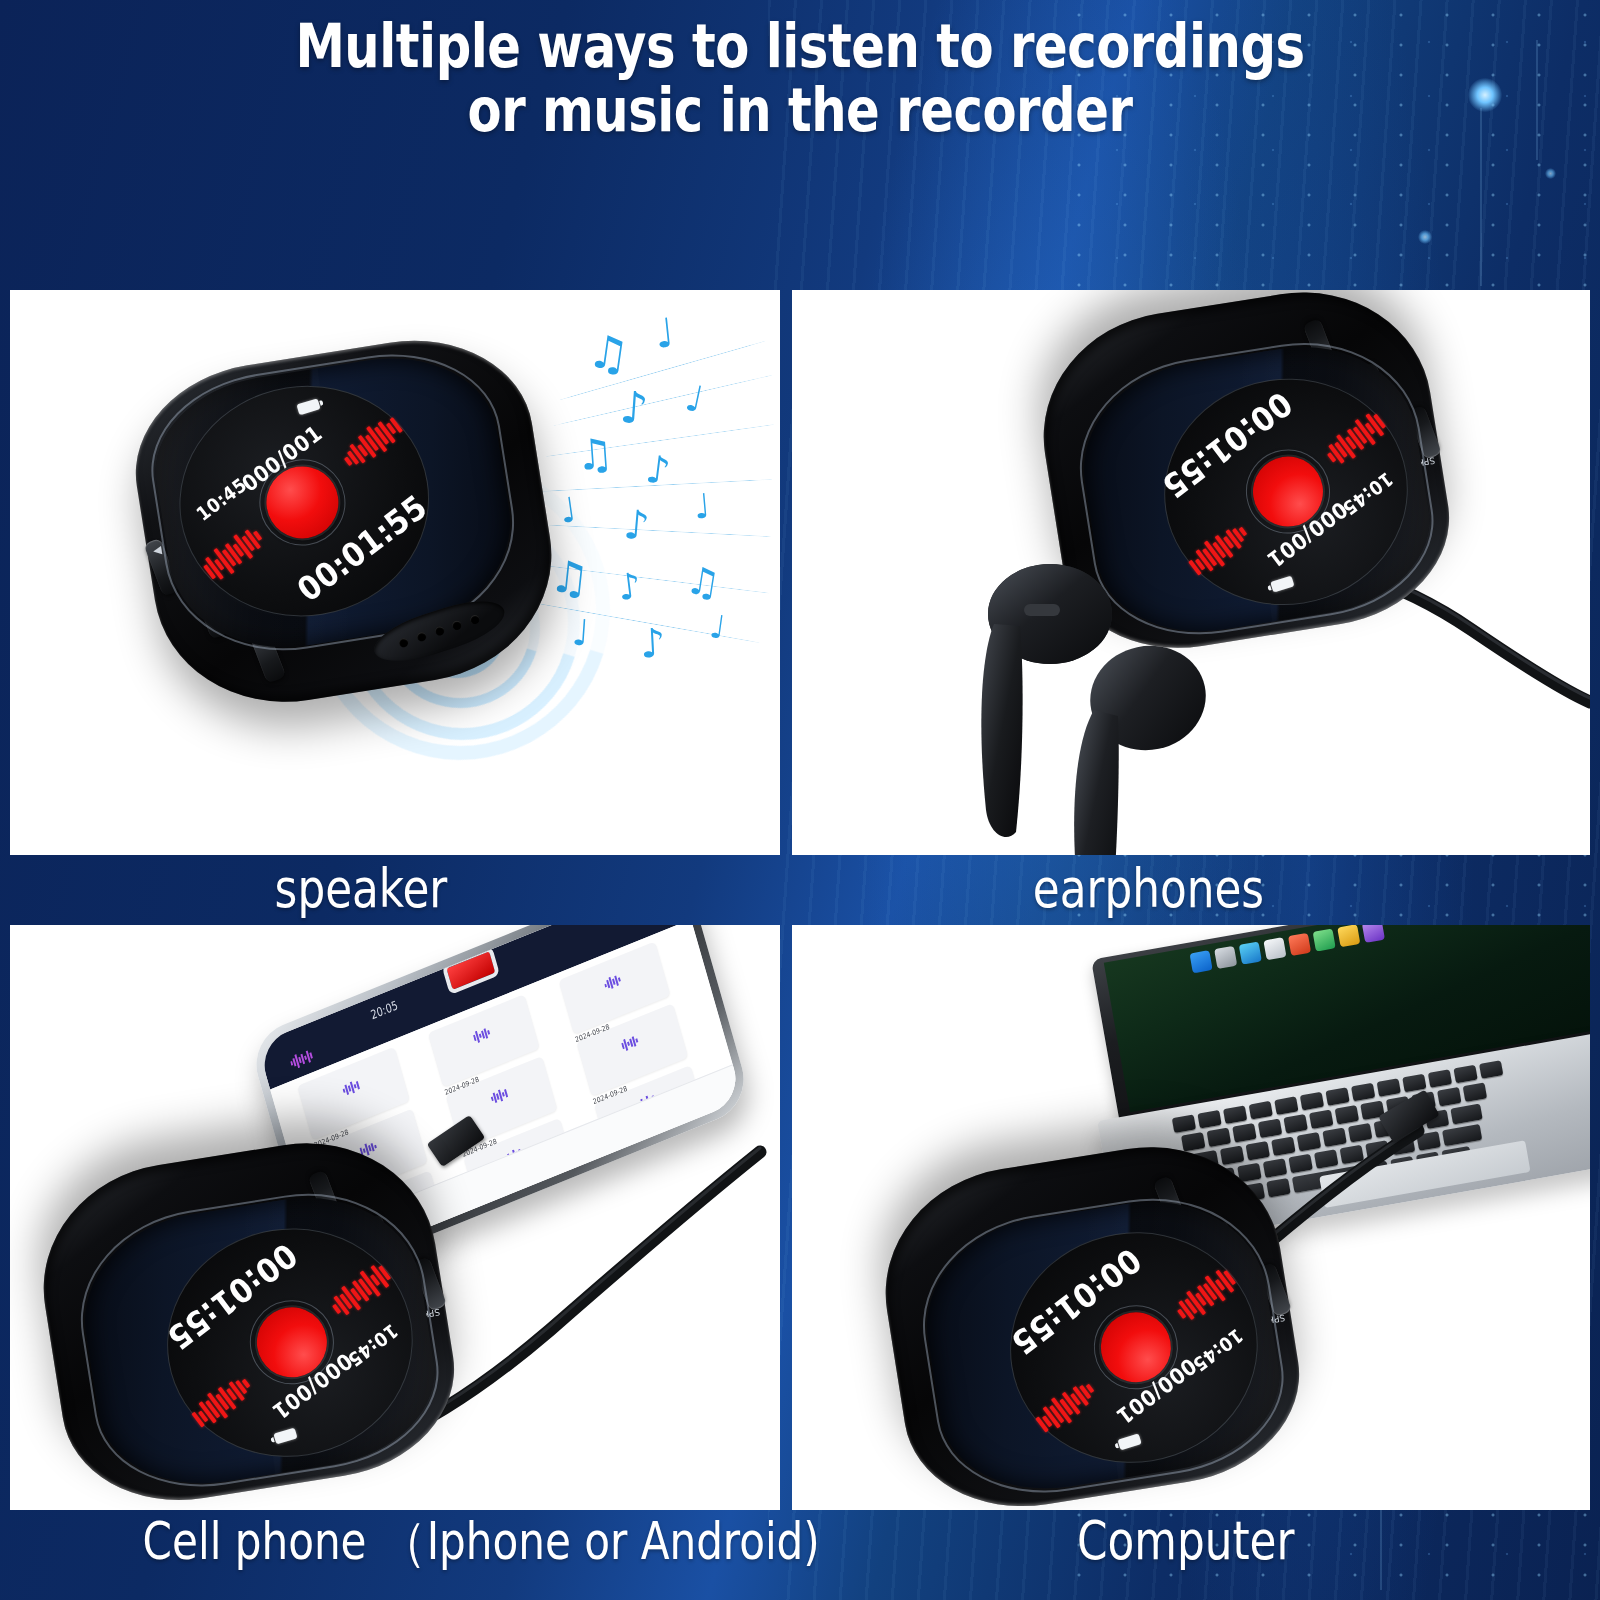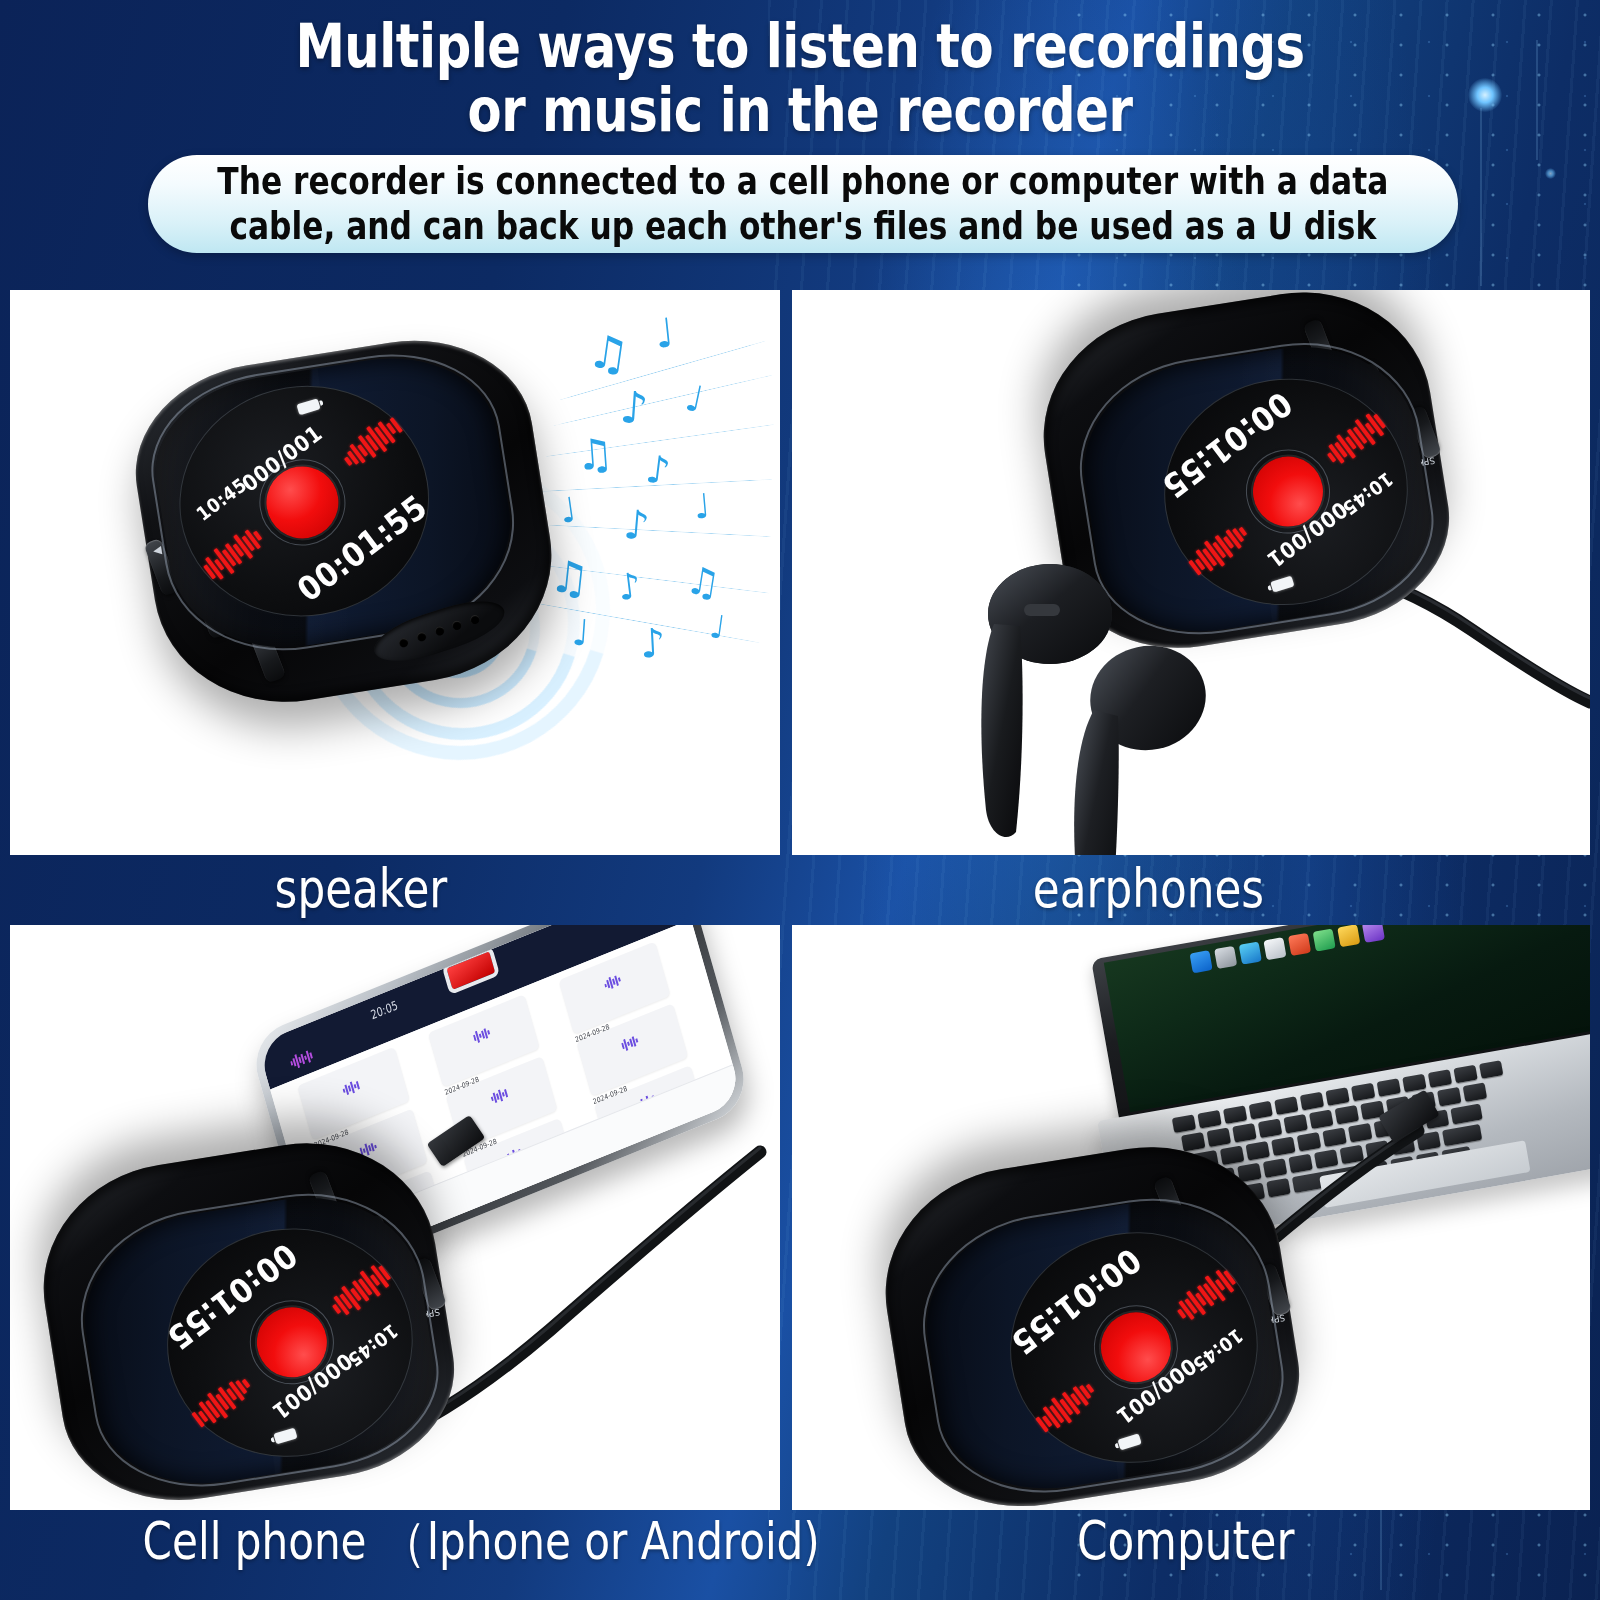--- a/index.html
+++ b/index.html
@@ -270,26 +270,20 @@
   <div class="bg-dot" style="left:1545px;top:168px;width:11px;height:11px;opacity:.6;"></div>
   <div class="bg-trace" style="left:1480px;top:108px;width:2px;height:178px;"></div>
   <div class="bg-trace" style="left:1536px;top:40px;width:2px;height:120px;"></div>
   <div class="bg-trace" style="left:1380px;top:1500px;width:2px;height:90px;"></div>
 </div>
 
 <div id="header">
   <div class="headline">
     <div>Multiple ways to listen to recordings</div>
     <div>or music in the recorder</div>
-  </div>
-  <div class="subbanner">
-    <div class="subbanner-text">
-      <div>The recorder is connected to a cell phone or computer with a data</div>
-      <div>cable, and can back up each other's files and be used as a U disk</div>
-    </div>
   </div>
 </div>
 
 <div id="grid">
 
   <div class="panel p1">
 
     <div class="sound-ring" style="left:300px;top:170px;width:300px;height:300px;opacity:.30;transform:rotate(-28deg);"></div>
     <div class="sound-ring" style="left:335px;top:215px;width:235px;height:235px;opacity:.45;transform:rotate(-28deg);border-width:12px;"></div>
     <div class="sound-ring" style="left:370px;top:258px;width:160px;height:160px;opacity:.6;transform:rotate(-28deg);border-width:10px;"></div>

